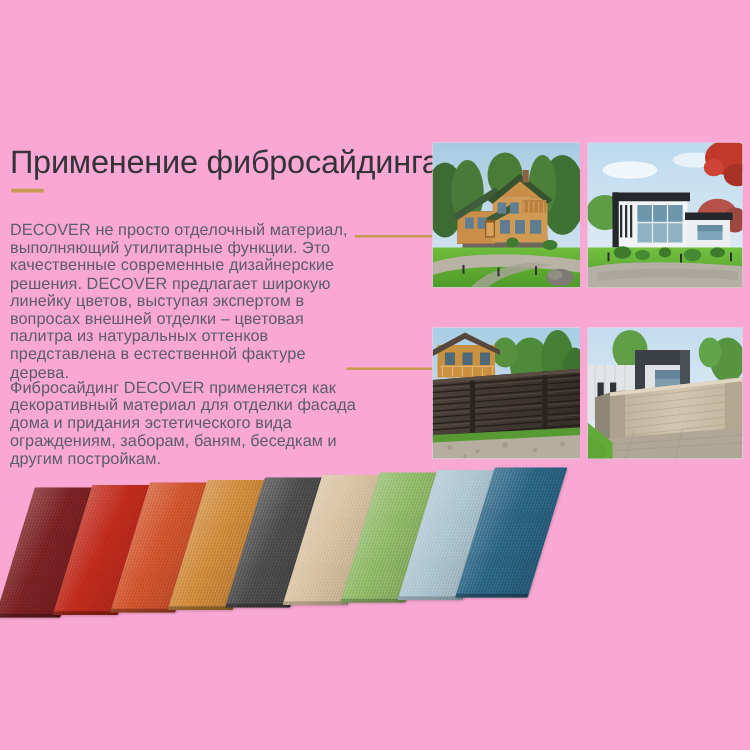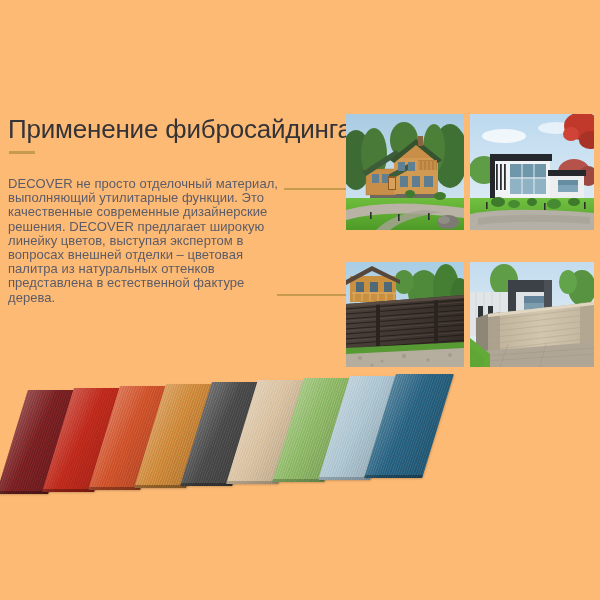--- a/index.html
+++ b/index.html
@@ -4,21 +4,21 @@
 <title>Применение фибросайдинга</title>
 <style>
   html,body{margin:0;padding:0;}
   body{
     width:600px;height:600px;
     background:#ffffff;
     font-family:"Liberation Sans", sans-serif;
     overflow:hidden;
     position:relative;
   }
-  .page{position:absolute;inset:0;background:#fdba74;}
+  .page{position:absolute;inset:0;background:#f9a8d4;}
 
   
   .title{
     position:absolute;left:8px;top:114px;
     font-size:26px;line-height:30px;
     font-weight:300;letter-spacing:-0.2px;
     color:#333338;
     white-space:nowrap;
   }
   .title-rule{
@@ -94,20 +94,21 @@
 </style>
 </head>
 <body>
 
 <div class="page">
 
   <div class="title">Применение фибросайдинга</div>
   <div class="title-rule"></div>
 
   <div class="para para-1">DECOVER не просто отделочный материал, выполняющий утилитарные функции. Это качественные современные дизайнерские решения. DECOVER предлагает широкую линейку цветов, выступая экспертом в вопросах внешней отделки – цветовая палитра из натуральных оттенков представлена в естественной фактуре дерева.</div>
+  <div class="para para-2">Фибросайдинг DECOVER применяется как декоративный материал для отделки фасада дома и придания эстетического вида ограждениям, заборам, баням, беседкам и другим постройкам.</div>
 
   <div class="connector connector-1"></div>
   <div class="connector connector-2"></div>
 
   <div class="photo ph-1">
     <svg viewBox="0 0 118 116" preserveAspectRatio="none">
       <defs>
         <linearGradient id="sky1" x1="0" y1="0" x2="0" y2="1">
           <stop offset="0" stop-color="#a9cbe2"></stop>
             <stop offset="1" stop-color="#d8e9f2"></stop>

